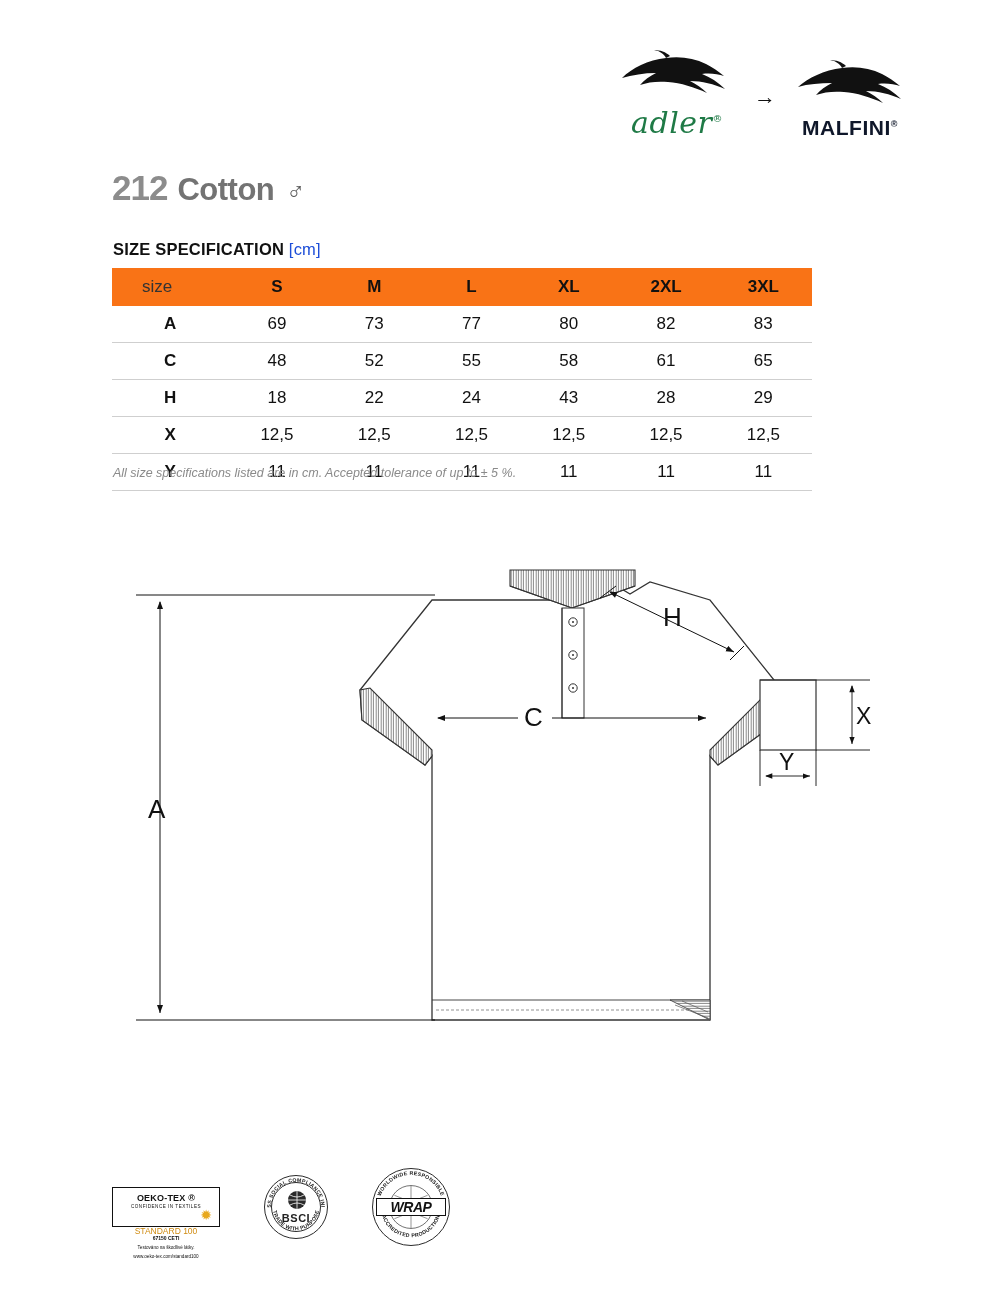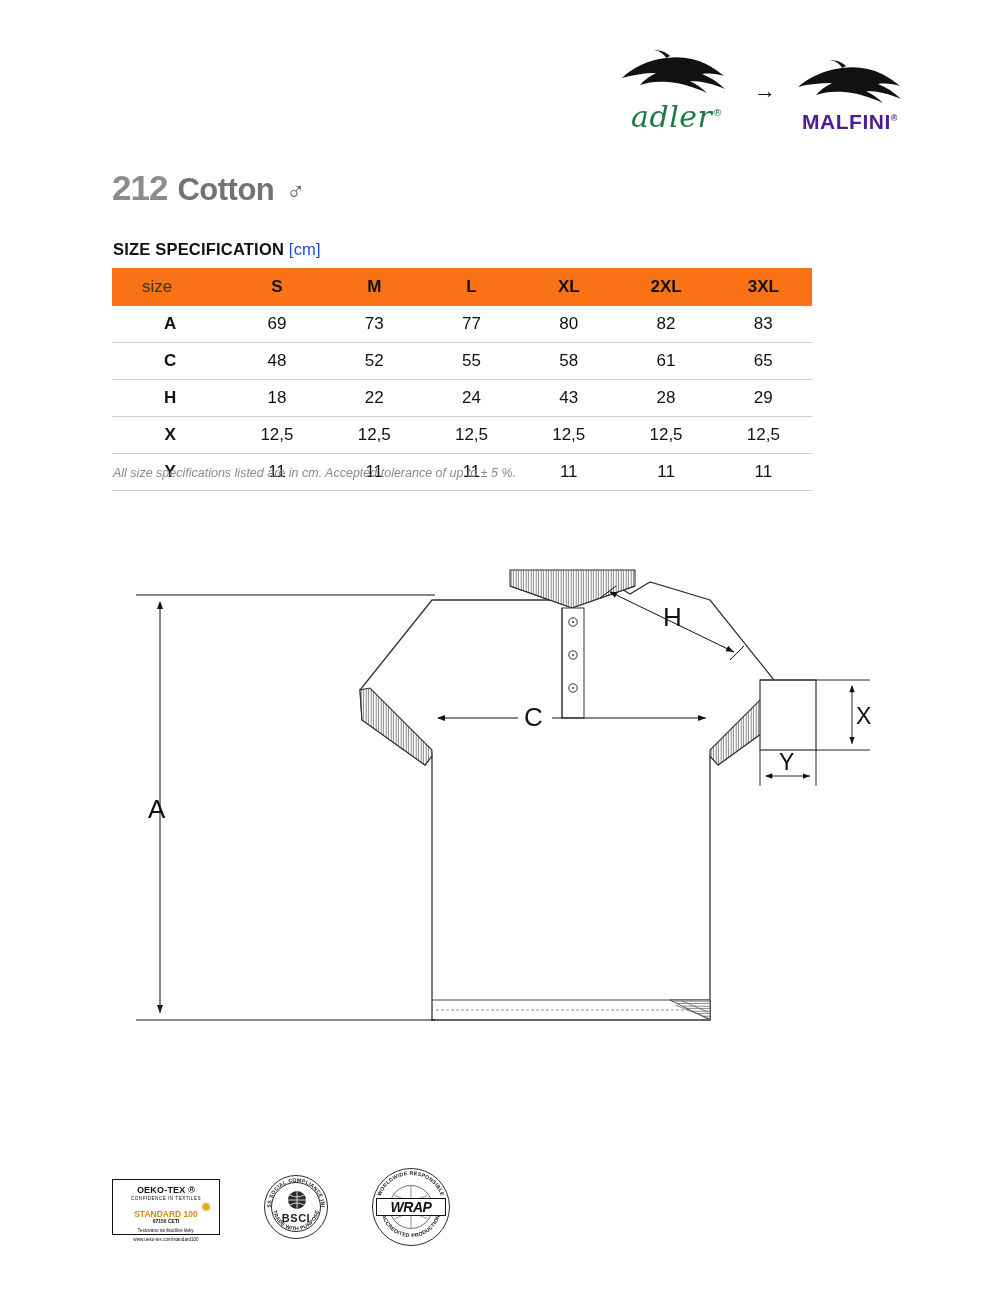--- a/index.html
+++ b/index.html
@@ -22,20 +22,21 @@
     top: 48px;
     right: 94px;
     display: flex;
     align-items: flex-end;
     gap: 18px;
   }
   .brand-block {
     display: flex;
     flex-direction: column;
     align-items: center;
+    gap: 6px;
   }
   .brand-arrow {
     font-size: 22px;
     color: #111;
     padding-bottom: 28px;
   }
   .adler-word {
     font-family: "DejaVu Serif", serif;
     font-style: italic;
     font-size: 30px;
@@ -47,21 +48,21 @@
   .adler-word sup {
     font-size: 10px;
     vertical-align: super;
     color: #1f7a46;
   }
   .malfini-word {
     font-family: "Liberation Sans", sans-serif;
     font-weight: bold;
     font-size: 21px;
     letter-spacing: .5px;
-    color: #4c1d95;
+    color: #0f172a;
     line-height: 1;
     margin-top: 4px;
   }
   .malfini-word sup {
     font-size: 9px;
     vertical-align: super;
   }
 
   
   .title-row {
@@ -162,33 +163,33 @@
   .certs {
     position: absolute;
     left: 112px;
     top: 1168px;
     display: flex;
     align-items: center;
     gap: 44px;
   }
   .oeko {
     width: 108px;
-    height: 56px;
+    height: 40px;
     border: 1px solid #111;
     position: relative;
     font-size: 7px;
     text-align: center;
     color: #111;
     line-height: 1.15;
     padding-top: 5px;
     box-sizing: border-box;
   }
   .oeko .t1 { font-weight: bold; font-size: 9px; letter-spacing: .2px;}
   .oeko .t2 { font-size: 4.6px; letter-spacing: .5px; margin-top: 1px;}
-  .oeko .t3 { font-weight: bold; font-size: 8.5px; color: #d08b10; margin-top: 8px;}
+  .oeko .t3 { font-weight: normal; font-size: 8.5px; color: #d08b10; margin-top: 17px;}
   .oeko .t4 { font-size: 5px; font-weight: bold; margin-top: 0px;}
   .oeko .t5 { font-size: 4.6px; margin-top: 3px; line-height: 1.25;}
   .oeko .sunburst {
     position: absolute;
     right: 6px;
     top: 20px;
     width: 14px;
     height: 14px;
     color: #e8a81c;
     font-size: 14px;

